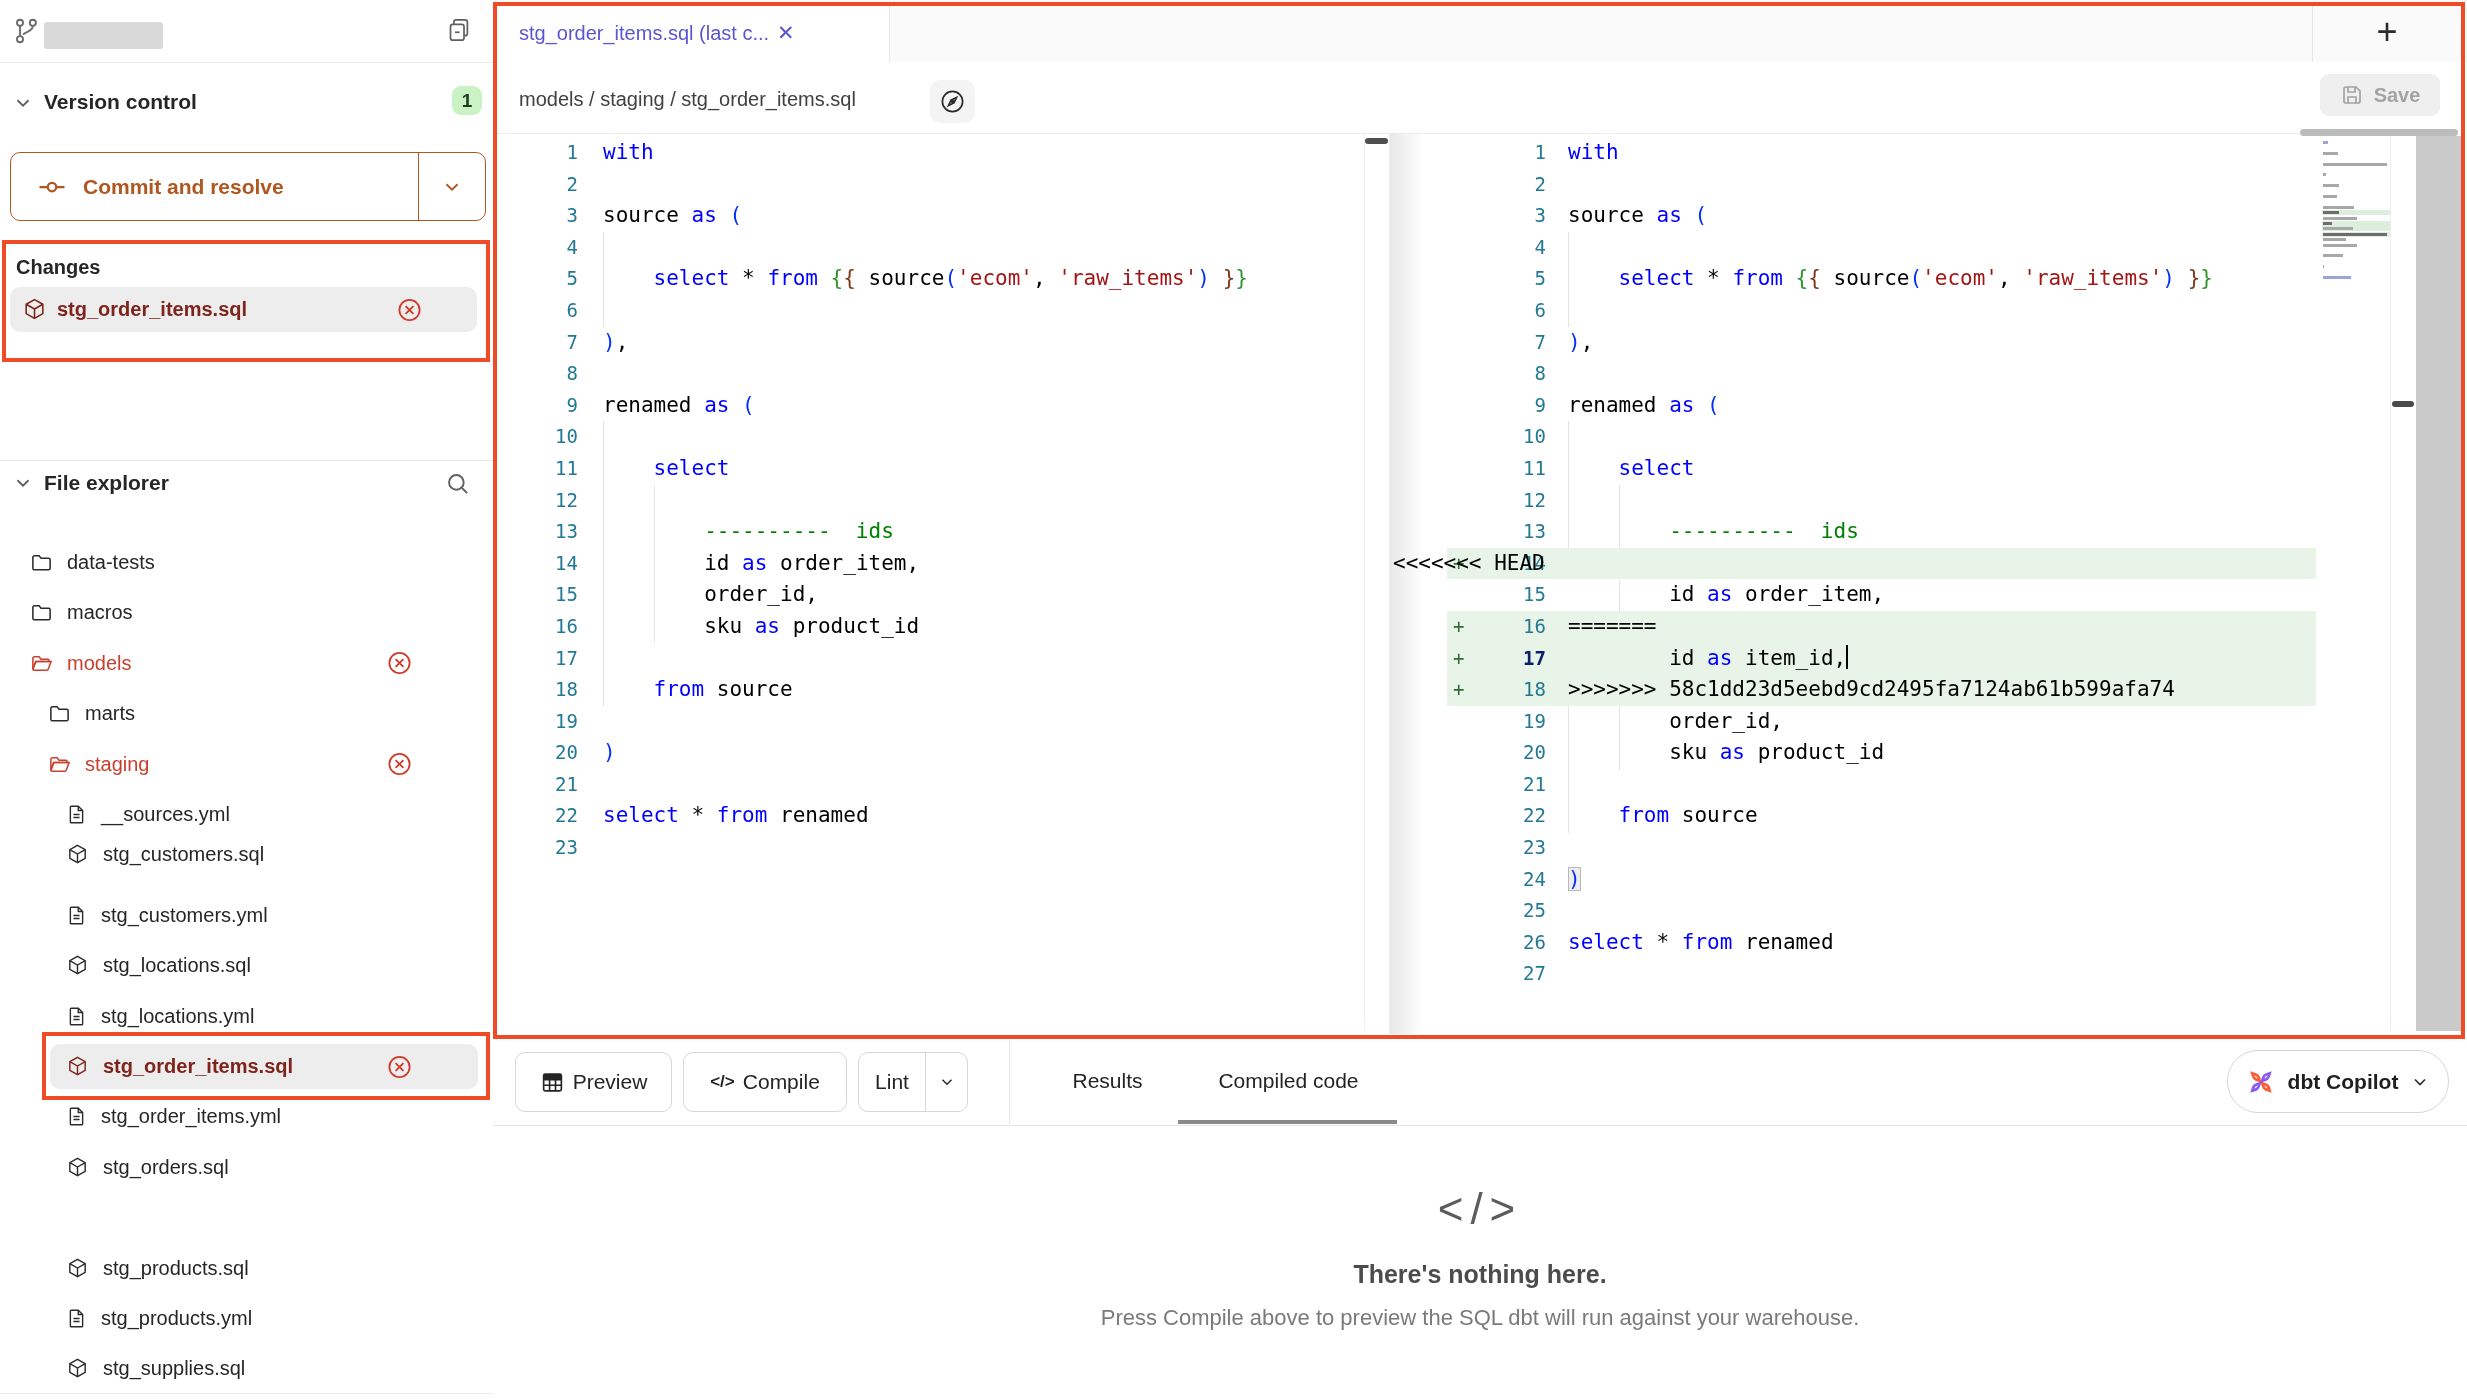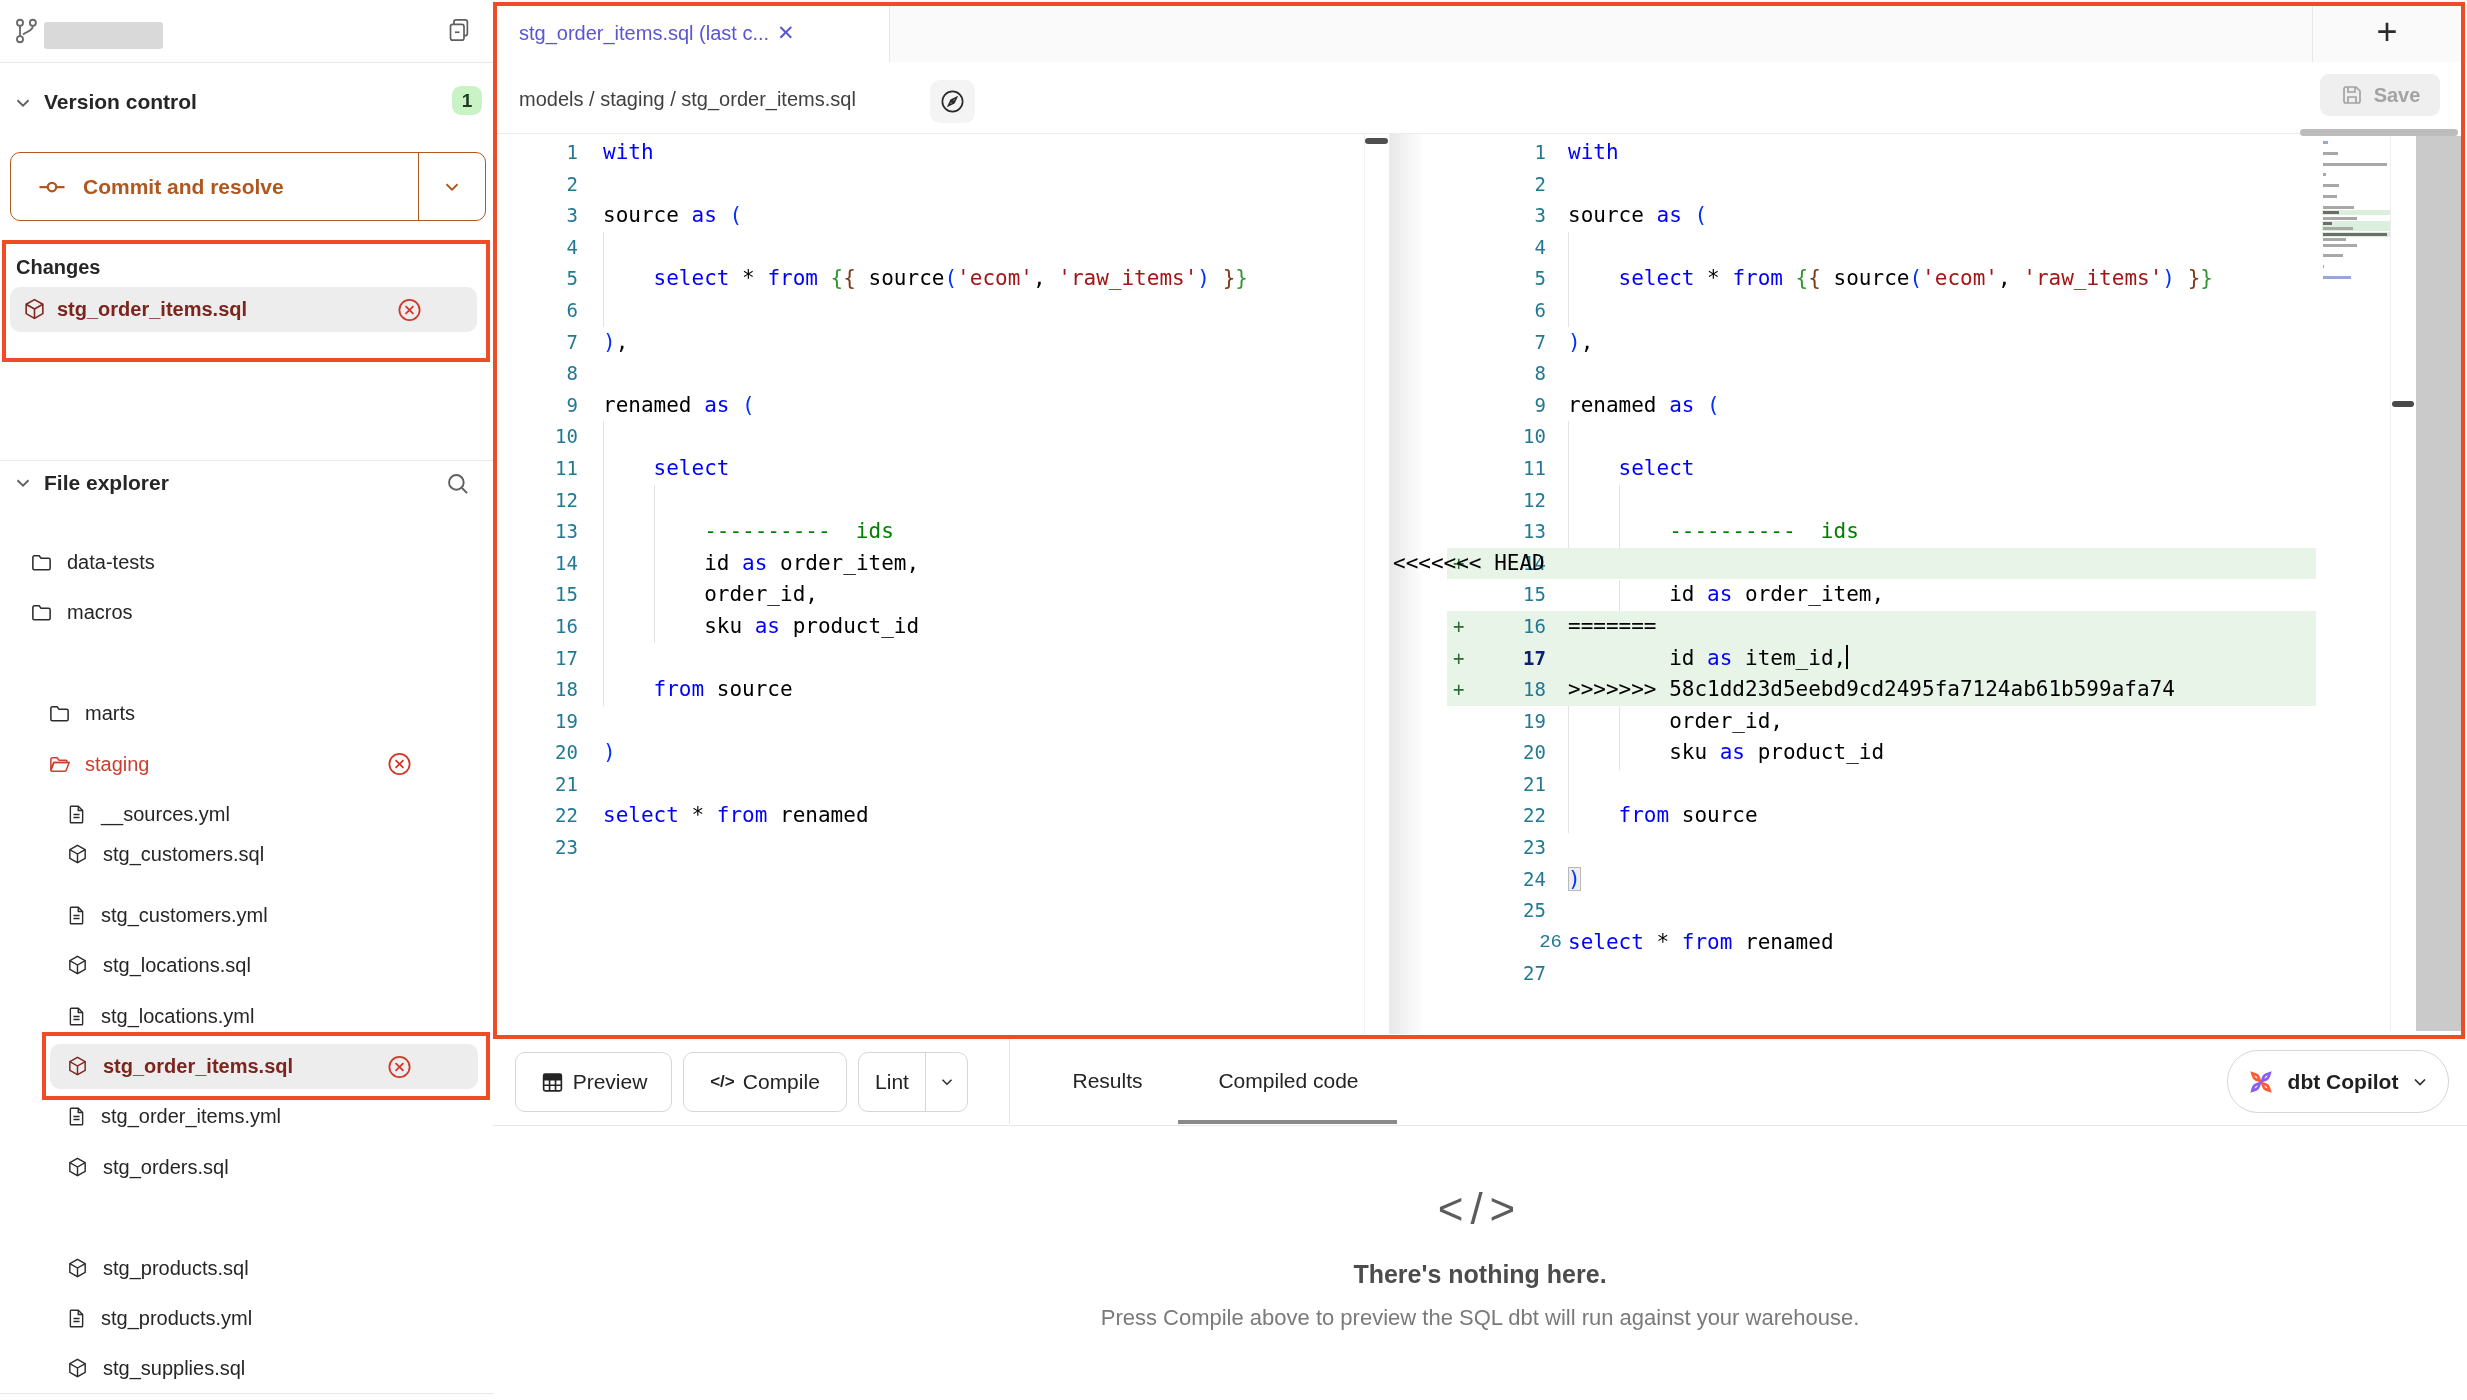--- a/index.html
+++ b/index.html
@@ -161,20 +161,35 @@
         <span class="lbl" style="position:relative;">data-tests</span>
       </div>
       <div class="fx-row" style="top: 50.4px;">
         <span style="margin-left:30px;position:relative;">
           <svg width="23" height="23" viewBox="0 0 24 24" fill="none" stroke="#2b2b2b" stroke-width="1.6">
             <path d="M3 6.5a1.5 1.5 0 0 1 1.5-1.5h5l2 2.5h8A1.5 1.5 0 0 1 21 9v9a1.5 1.5 0 0 1-1.5 1.5h-15A1.5 1.5 0 0 1 3 18z"></path>
           </svg>
         </span>
         <span class="lbl" style="position:relative;">macros</span>
       </div>
+      <div class="fx-row red" style="top: 100.8px;">
+        <span style="margin-left:30px;position:relative;">
+          <svg width="23" height="23" viewBox="0 0 24 24" fill="none" stroke="#c9402f" stroke-width="1.6">
+            <path d="M3 6.5a1.5 1.5 0 0 1 1.5-1.5h5l2 2.5h7A1.5 1.5 0 0 1 20 9v1H6l-3 8z"></path>
+            <path d="M3 18l3-8h16l-3 8a1.5 1.5 0 0 1-1.4 1H4.4A1.4 1.4 0 0 1 3 18z"></path>
+          </svg>
+        </span>
+        <span class="lbl" style="position:relative;">models</span>
+        <span class="xicon">
+          <svg width="27" height="27" viewBox="0 0 24 24" fill="none" stroke="#cf3b2b" stroke-width="1.6">
+            <circle cx="12" cy="12" r="9"></circle>
+            <path d="M8.5 8.5l7 7M15.5 8.5l-7 7"></path>
+          </svg>
+        </span>
+      </div>
       <div class="fx-row" style="top: 151.2px;">
         <span style="margin-left:48px;position:relative;">
           <svg width="23" height="23" viewBox="0 0 24 24" fill="none" stroke="#2b2b2b" stroke-width="1.6">
             <path d="M3 6.5a1.5 1.5 0 0 1 1.5-1.5h5l2 2.5h8A1.5 1.5 0 0 1 21 9v9a1.5 1.5 0 0 1-1.5 1.5h-15A1.5 1.5 0 0 1 3 18z"></path>
           </svg>
         </span>
         <span class="lbl" style="position:relative;">marts</span>
       </div>
       <div class="fx-row red" style="top: 201.6px;">
         <span style="margin-left:48px;position:relative;">
@@ -378,21 +393,21 @@
     <div class="row"><span class="bg" style="left:54px;width:869px;"></span><span class="plus" style="left:60px;">+</span><span class="num" style="left:0;width:153px;">16</span><span class="codeline" style="margin-left:175px;"><span class="tk-g">=======</span></span></div>
     <div class="row"><span class="bg" style="left:54px;width:869px;"></span><span class="plus" style="left:60px;">+</span><span class="num active" style="left:0;width:153px;">17</span><span class="codeline" style="margin-left:175px;"><span class="tk-t">        id </span><span class="tk-k">as</span><span class="tk-t"> item_id,</span><span class="cursor"></span></span></div>
     <div class="row"><span class="bg" style="left:54px;width:869px;"></span><span class="plus" style="left:60px;">+</span><span class="num" style="left:0;width:153px;">18</span><span class="codeline" style="margin-left:175px;"><span class="tk-g">&gt;&gt;&gt;&gt;&gt;&gt;&gt; 58c1dd23d5eebd9cd2495fa7124ab61b599afa74</span></span></div>
     <div class="row"><span class="num" style="left:0;width:153px;">19</span><span class="codeline" style="margin-left:175px;"><span class="tk-t">        order_id,</span></span></div>
     <div class="row"><span class="num" style="left:0;width:153px;">20</span><span class="codeline" style="margin-left:175px;"><span class="tk-t">        sku </span><span class="tk-k">as</span><span class="tk-t"> product_id</span></span></div>
     <div class="row"><span class="num" style="left:0;width:153px;">21</span><span class="codeline" style="margin-left:175px;"></span></div>
     <div class="row"><span class="num" style="left:0;width:153px;">22</span><span class="codeline" style="margin-left:175px;"><span class="tk-t">    </span><span class="tk-k">from</span><span class="tk-t"> source</span></span></div>
     <div class="row"><span class="num" style="left:0;width:153px;">23</span><span class="codeline" style="margin-left:175px;"></span></div>
     <div class="row"><span class="num" style="left:0;width:153px;">24</span><span class="codeline" style="margin-left:175px;"><span class="tk-pb">)</span></span></div>
     <div class="row"><span class="num" style="left:0;width:153px;">25</span><span class="codeline" style="margin-left:175px;"></span></div>
-    <div class="row"><span class="num" style="left:16px;width:153px;font-family:Liberation Mono, monospace;">26</span><span class="codeline" style="margin-left:175px;"><span class="tk-k">select</span><span class="tk-t"> * </span><span class="tk-k">from</span><span class="tk-t"> renamed</span></span></div>
+    <div class="row"><span class="num" style="left:0;width:153px;">26</span><span class="codeline" style="margin-left:175px;"><span class="tk-k">select</span><span class="tk-t"> * </span><span class="tk-k">from</span><span class="tk-t"> renamed</span></span></div>
     <div class="row"><span class="num" style="left:0;width:153px;">27</span><span class="codeline" style="margin-left:175px;"></span></div>
   </div>
 
 <div class="abs guide" style="left:603px;top:232px;height:95px;"></div>
 <div class="abs guide" style="left:603px;top:421px;height:285px;"></div>
 <div class="abs guide" style="left:654px;top:485px;height:158px;"></div>
 <div class="abs guide" style="left:1568px;top:232px;height:95px;"></div>
 <div class="abs guide" style="left:1568px;top:421px;height:127px;"></div>
 <div class="abs guide" style="left:1568px;top:706px;height:127px;"></div>
 <div class="abs guide" style="left:1619px;top:485px;height:64px;"></div>

